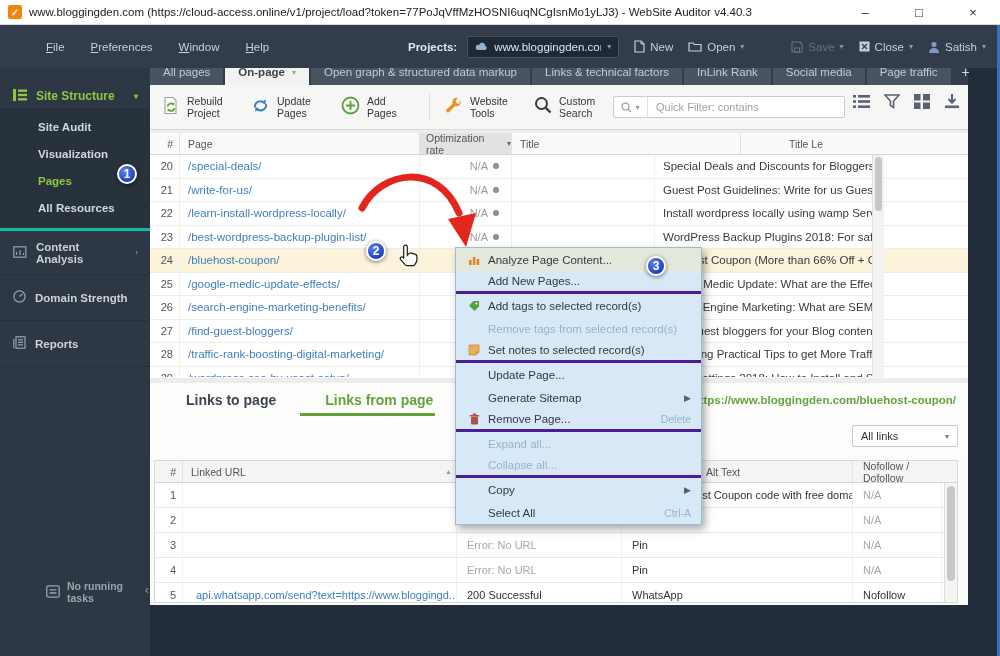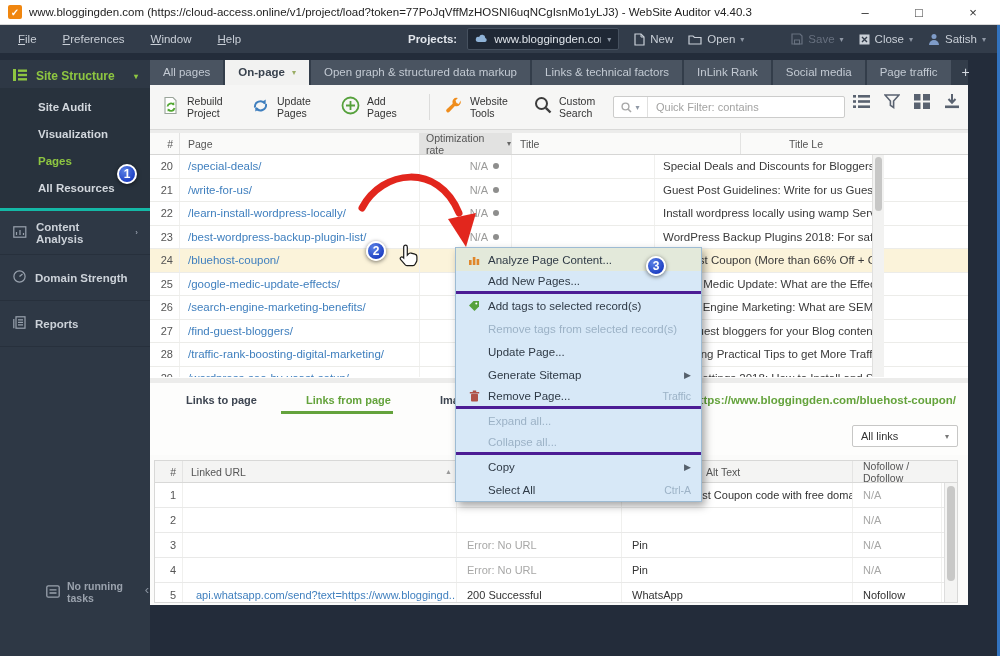--- a/index.html
+++ b/index.html
@@ -10,22 +10,22 @@
   
   .titlebar{position:absolute;top:0;left:0;width:100%;height:25px;background:#ffffff;
             border-bottom:1px solid #d8d8d8;display:flex;align-items:center;z-index:80;}
   .app-icon{width:14px;height:14px;margin-left:8px;background:#f0860f;border-radius:2px;color:#fff;
             font-size:10px;font-weight:bold;display:flex;align-items:center;justify-content:center;}
   .tb-title{margin-left:7px;font-size:11.5px;color:#222;white-space:nowrap;overflow:hidden;}
   .win-controls{margin-left:auto;display:flex;}
   .win-btn{width:54px;text-align:center;font-size:13px;color:#333;line-height:25px;}
 
   
-  .menubar{position:absolute;top:25px;left:0;width:100%;height:28px;background:#323c4a;
-           display:flex;align-items:center;color:#c9cfd7;font-size:11.5px;z-index:20;}
+  .menubar{position:absolute;top:25px;left:0;width:100%;height:43px;background:#323c4a;
+           display:flex;align-items:center;color:#c9cfd7;font-size:11.5px;z-index:20;padding-left:28px;}
   .menus{display:flex;gap:26px;margin-left:18px;}
   .menu-item{display:inline-block;}
   .menu-item::first-letter{text-decoration:underline;}
   .proj-area{margin-left:auto;display:flex;align-items:center;margin-right:14px;}
   .proj-label{font-weight:bold;color:#e2e6ec;margin-right:10px;}
   .proj-select{width:152px;height:22px;background:#1f2835;border:1px solid #46515f;border-radius:2px;
                display:flex;align-items:center;color:#dfe4ea;font-size:11.5px;padding:0 7px;gap:6px;}
   .proj-select .pname{flex:1;white-space:nowrap;overflow:hidden;}
   .chev{font-size:8px;color:#8f98a5;}
   .mb-btn{display:flex;align-items:center;gap:5px;color:#c9cfd7;margin-left:15px;cursor:default;}
@@ -36,21 +36,21 @@
   .tabbar{position:absolute;top:60px;left:150px;width:818px;height:25px;background:#333d4a;
           display:flex;align-items:flex-end;z-index:10;}
   .tab{height:25px;line-height:25px;padding:0 13px;background:#4a5461;color:#c3cad3;font-size:11.5px;
        margin-right:2px;white-space:nowrap;}
   .tab.active{background:#f2f2f1;color:#39424e;font-weight:bold;display:flex;align-items:center;gap:7px;}
   .tab.active .tchev{color:#9aad64;font-size:8px;font-weight:normal;}
   .tab-add{padding:0 9px;color:#d6dbe2;font-size:14px;line-height:25px;}
 
   
   .sidebar{position:absolute;top:60px;left:0;width:150px;height:596px;background:#2e3845;z-index:10;}
-  .ss-head{height:24px;margin-top:4px;display:flex;align-items:center;gap:9px;padding-left:13px;
+  .ss-head{height:24px;margin-top:24px;display:flex;align-items:center;gap:9px;padding-left:13px;
            color:#8ec641;font-size:12px;font-weight:bold;}
   .ss-head .chev{margin-left:auto;margin-right:12px;color:#8ec641;}
   .ss-group{background:#28323d;padding:6px 0;border-bottom:3px solid #14b8a6;}
   .ss-item{height:27px;line-height:27px;padding-left:38px;color:#d2d7dd;font-size:11.5px;font-weight:bold;}
   .ss-item.active{color:#8ec641;}
   .side-sec{display:flex;align-items:center;gap:9px;padding-left:13px;color:#ccd2d9;font-size:11.5px;
             font-weight:bold;border-bottom:1px solid #27303c;}
   .side-sec .chev{margin-left:auto;margin-right:12px;}
   .sec-ca{height:44px;}
   .sec-ds{height:46px;}
@@ -105,21 +105,21 @@
   .c-title{width:229px;padding-left:8px;color:#3a3a3a;white-space:nowrap;overflow:hidden;}
   .c-tle{width:84px;border-right:none;}
   .mvscroll{position:absolute;left:722px;top:0;width:12px;height:222px;background:#f2f2f1;
             border-left:1px solid #e0e0df;}
   .mvthumb{position:absolute;left:2px;top:2px;width:7px;height:54px;background:#c7c7c6;border-radius:4px;}
 
   
   .bpanel{position:absolute;left:0;top:298px;width:818px;height:222px;background:#fbfbfa;}
   .btabs{height:34px;display:flex;align-items:center;padding-left:13px;gap:26px;position:relative;
          background:#fdfdfc;}
-  .btab{font-size:11px;font-weight:bold;color:#3d4551;position:relative;padding-left:23px;}
+  .btab{font-size:14px;font-weight:bold;color:#3d4551;position:relative;padding-left:23px;}
   .btab.active{color:#64a33c;}
   .btab.active::after{content:"";position:absolute;left:-2px;right:-2px;bottom:-8px;height:3px;background:#64a33c;}
   .burl{position:absolute;right:12px;top:0;line-height:34px;font-size:11.5px;font-weight:bold;color:#64a33c;}
   .bstats{height:38px;display:flex;align-items:center;padding-left:22px;background:#fdfdfc;position:relative;flex-direction:column;}
   .stat{display:flex;align-items:baseline;gap:5px;}
   .stat b{font-size:15px;color:#2f3742;}
   .stat span{font-size:11px;color:#8e959d;}
   .ssep{width:1px;height:14px;background:#d9d9d8;margin:0 14px;}
   .alllinks{position:absolute;right:10px;top:8px;width:106px;height:22px;border:1px solid #c7c7c6;
             border-radius:2px;background:#fff;display:flex;align-items:center;justify-content:space-between;
@@ -657,41 +657,50 @@
             <path d="M1 5.5 L5.5 1 h5.5 v5.5 L6.5 11 z" fill="#56a13c"></path>
             <circle cx="8.3" cy="3.4" r="1" fill="#fff"></circle>
           </svg>
         </span>
       <span class="lab">Add tags to selected record(s)</span>
     </div>
     <div class="ci dis">
       <span class="ic"></span>
       <span class="lab">Remove tags from selected record(s)</span>
     </div>
+    <div class="ci sepb">
+      <span class="ic">
+          <svg width="12" height="12">
+            <path d="M1 1 h10 v7 l-3 3 H1 z" fill="#e8b15c" stroke="#c98f3f" stroke-width="0.8"></path>
+            <path d="M8 11 v-3 h3" fill="#d9a04a" stroke="#c98f3f" stroke-width="0.8"></path>
+          </svg>
+        </span>
+      <span class="lab">Set notes to selected record(s)</span>
+    </div>
     <div class="ci">
       <span class="ic"></span>
       <span class="lab">Update Page...</span>
     </div>
     <div class="ci">
       <span class="ic"></span>
       <span class="lab">Generate Sitemap</span>
       <span class="sub">▶</span>
     </div>
     <div class="ci sepb">
       <span class="ic">
           <svg width="11" height="12">
             <g fill="#b05148">
               <rect x="2" y="3.8" width="7" height="7.6" rx="1"></rect>
               <rect x="0.8" y="2" width="9.4" height="1.5"></rect>
               <rect x="3.8" y="0.5" width="3.4" height="1.5"></rect>
             </g>
           </svg>
         </span>
       <span class="lab">Remove Page...</span>
-      <span class="short">Traffic</span>
+      <span class="short">Delete</span>
     </div>
     <div class="ci dis">
       <span class="ic"></span>
       <span class="lab">Expand all...</span>
     </div>
     <div class="ci dis sepb">
       <span class="ic"></span>
       <span class="lab">Collapse all...</span>
     </div>
     <div class="ci">

